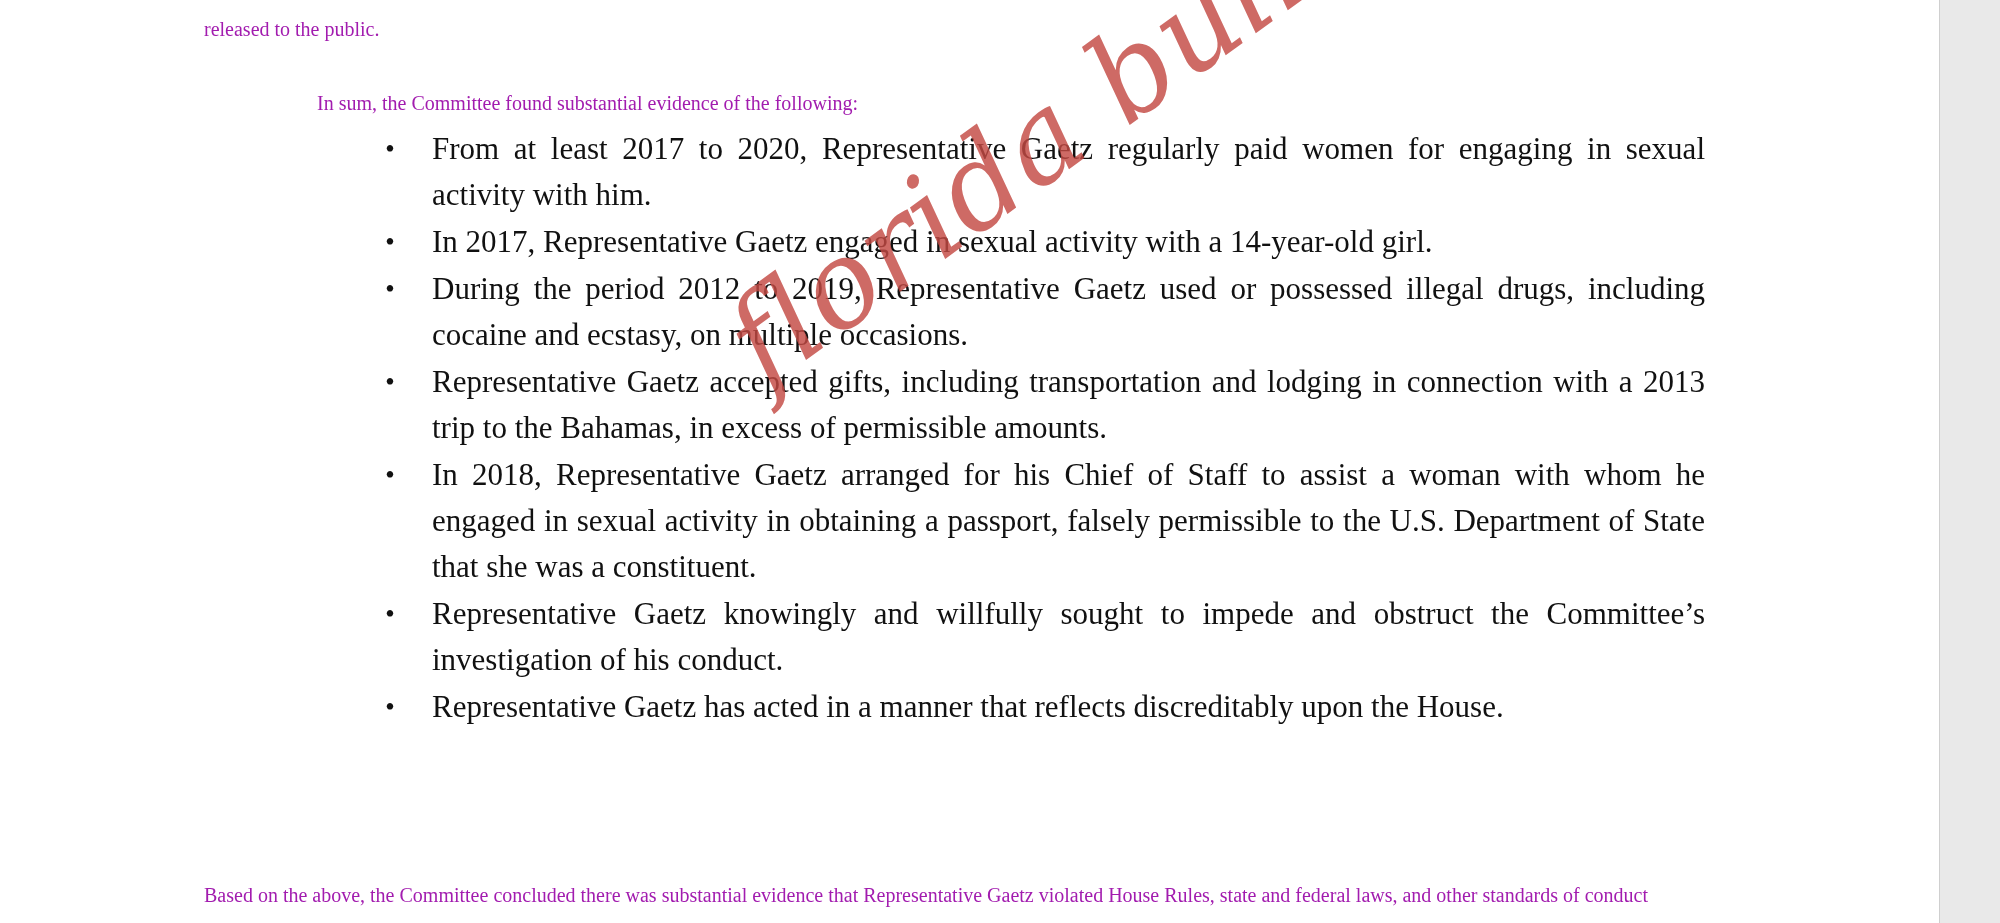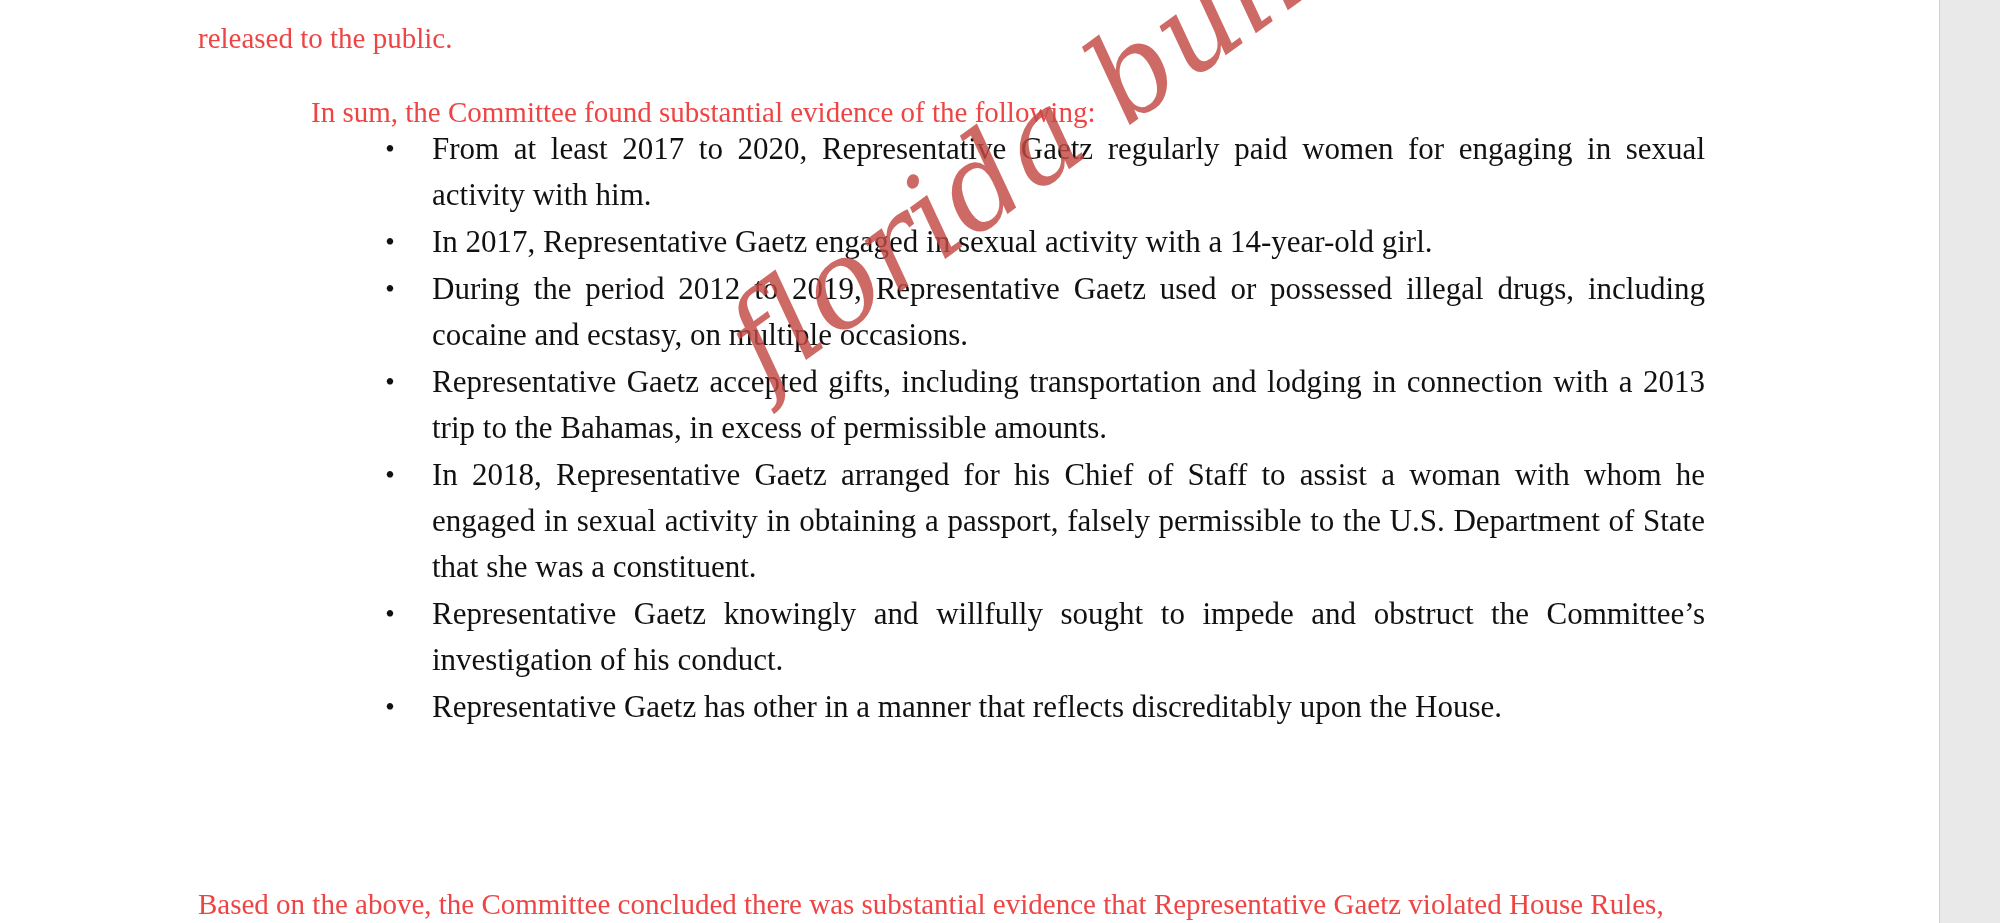--- a/index.html
+++ b/index.html
@@ -28,24 +28,25 @@
   }
   #doc-body {
     position: absolute;
     top: 0;
     left: 0;
     width: 1940px;
     height: 923px;
   }
   .para {
     position: absolute;
-    font-size: 29px;
+    font-size: 20px;
     line-height: 46px;
     text-align: justify;
-    color: #ef4444;
+    color: #a21caf;
+    margin-left: 6px;
   }
   .para.nojust { text-align: left; }
 
   #para-released {
     left: 198px;
     top: -14px;
     width: 1140px;
   }
   #para-insum {
     left: 198px;
@@ -137,21 +138,21 @@
       <li>
         <span class="bullet-dot">•</span>
         <span class="bullet-text">In 2018, Representative Gaetz arranged for his Chief of Staff to assist a woman with whom he engaged in sexual activity in obtaining a passport, falsely permissible to the U.S. Department of State that she was a constituent.</span>
       </li>
       <li>
         <span class="bullet-dot">•</span>
         <span class="bullet-text">Representative Gaetz knowingly and willfully sought to impede and obstruct the Committee’s investigation of his conduct.</span>
       </li>
       <li>
         <span class="bullet-dot">•</span>
-        <span class="bullet-text">Representative Gaetz has other in a manner that reflects discreditably upon the House.</span>
+        <span class="bullet-text">Representative Gaetz has acted in a manner that reflects discreditably upon the House.</span>
       </li>
     </ul>
 
     <p class="para nojust" id="para-based">Based on the above, the Committee concluded there was substantial evidence that Representative Gaetz violated House Rules, state and federal laws, and other standards of conduct prohibiting</p>
 
     <div id="watermark">florida bulldog</div>
 
   </div>
 
   <div id="page-right-edge"></div>

